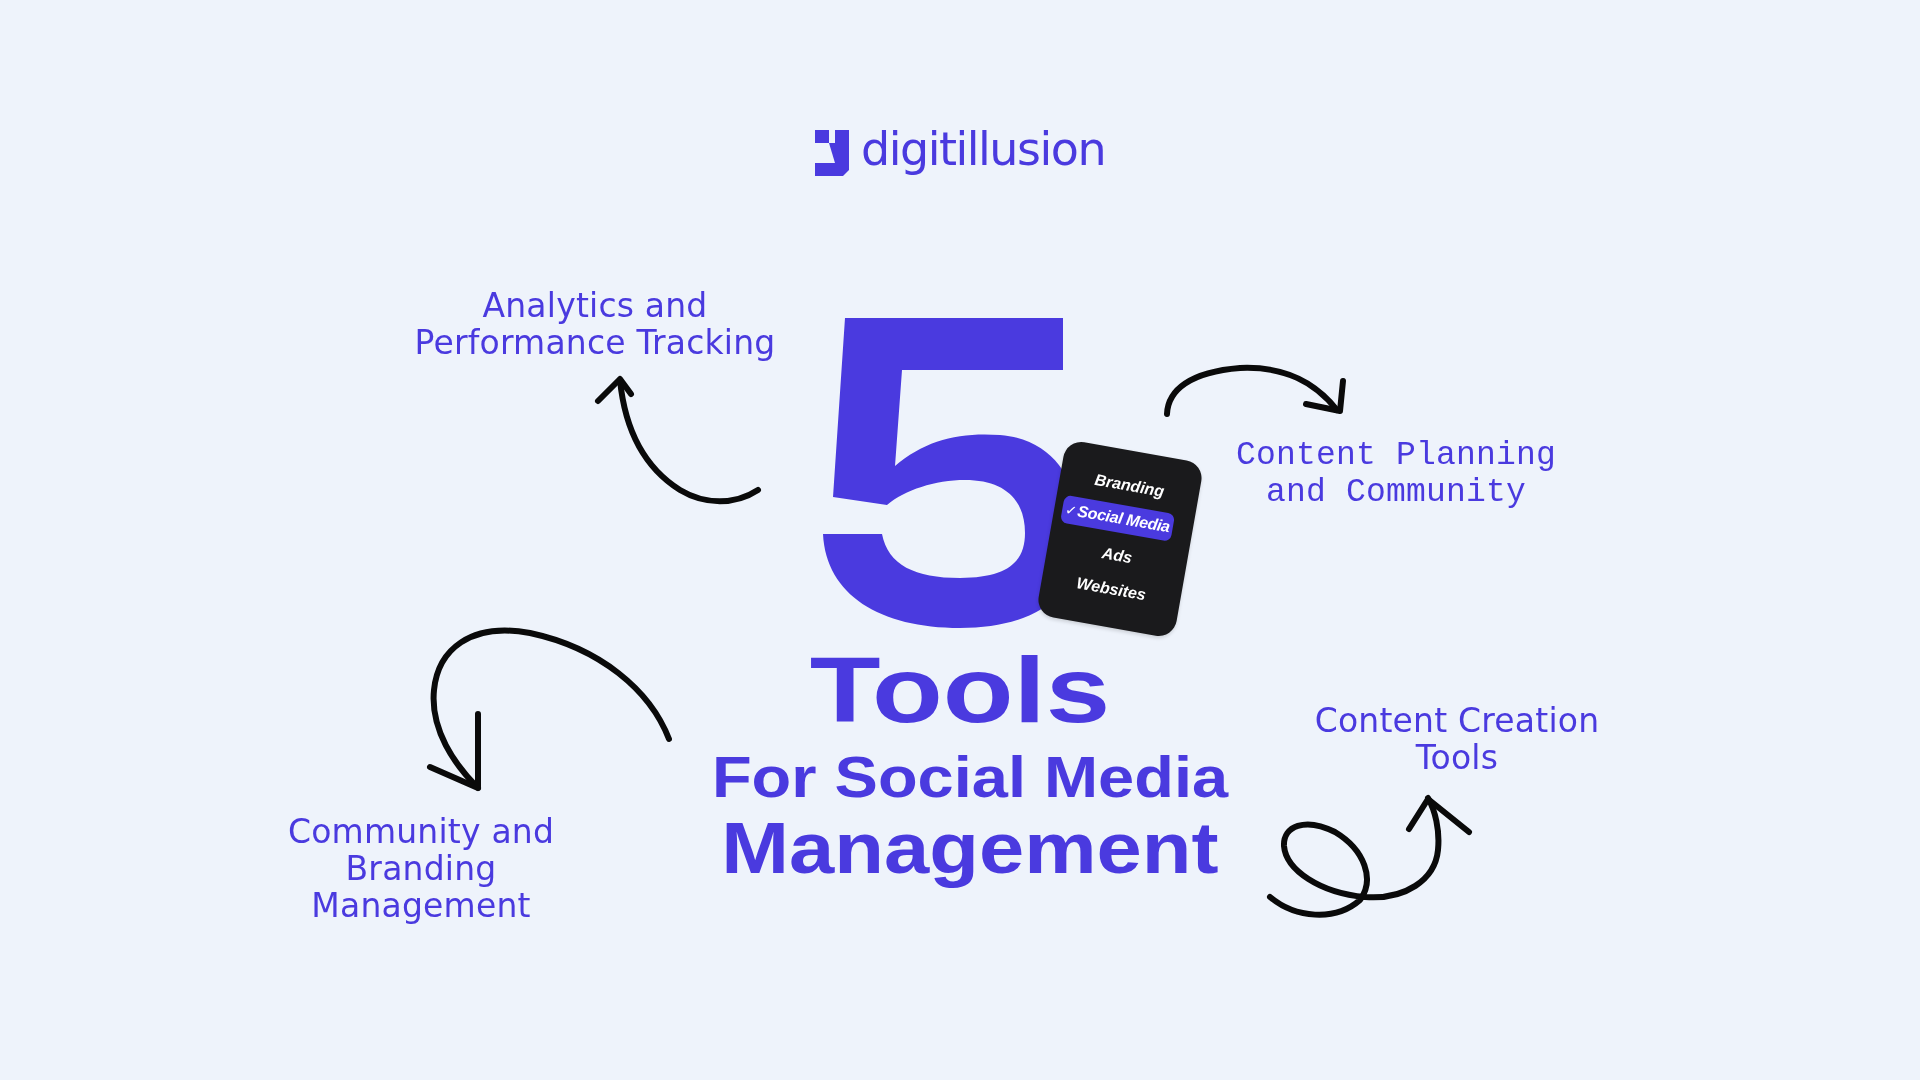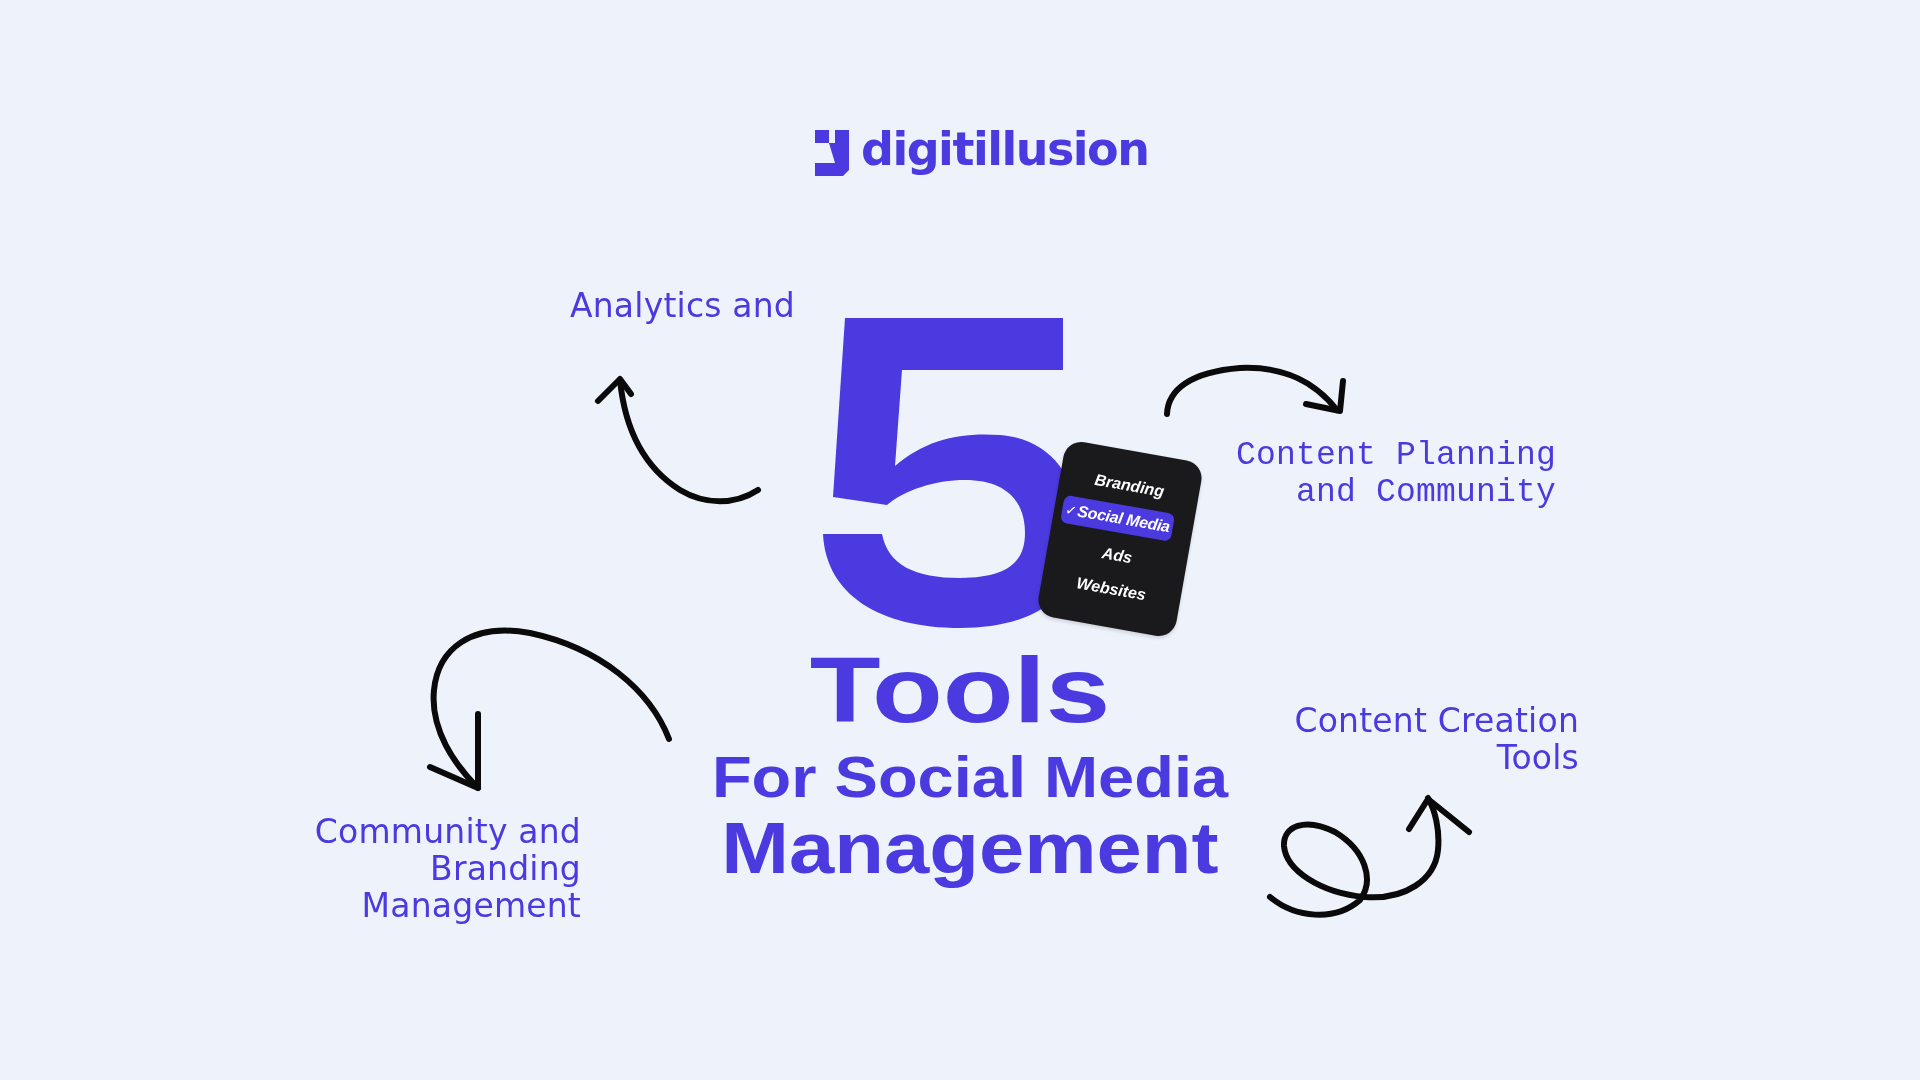--- a/index.html
+++ b/index.html
@@ -7,29 +7,29 @@
     width:1920px; height:1080px; overflow:hidden; position:relative;
     background:#EEF3FB;
     font-family:"Liberation Sans", sans-serif;
   }
   .abs { position:absolute; }
 
   
   .logo { left:815px; top:128px; height:50px; display:flex; align-items:center; }
   .logo-icon { width:34px; height:46px; }
   .logo-text {
-    font-family:"DejaVu Sans", sans-serif; font-size:46px; font-weight:700;
+    font-family:"DejaVu Sans", sans-serif; font-size:46px; font-weight:400;
     letter-spacing:-1.5px; color:#4A3ADF; margin-left:12px; line-height:46px;
     transform:translateY(-4px);
   }
 
   
   .label {
     font-family:"DejaVu Sans", sans-serif; font-size:33px; line-height:37px;
-    color:#4A3ADF; text-align:right; white-space:nowrap;
+    color:#4A3ADF; text-align:center; white-space:nowrap;
     letter-spacing:0.2px;
   }
   .label span { display:block; }
 
   
   .title-line {
     font-family:"Liberation Sans", sans-serif; font-weight:bold;
     color:#4A3ADF; white-space:nowrap; text-align:center;
     transform-origin:center top;
   }
@@ -98,28 +98,29 @@
   <div class="card-item" style="top:95px">Ads</div>
   <div class="card-item" style="top:129px">Websites</div>
 </div>
 
 <div class="abs title-line" id="t-tools">Tools</div>
 <div class="abs title-line" id="t-for">For Social Media</div>
 <div class="abs title-line" id="t-mgmt">Management</div>
 
 <div class="abs label" style="left:395px; top:287px; width:400px;">
   <span>Analytics and</span>
+  <span>Performance Tracking</span>
 </div>
 
 <div class="abs label" style="left:1236px; top:437px; width:320px;font-family:Liberation Mono, monospace;">
   <span>Content Planning</span>
   <span>and Community</span>
 </div>
 
-<div class="abs label" style="left:1259px; top:702px; width:320px;">
+<div class="abs label" style="left:1297px; top:702px; width:320px;">
   <span>Content Creation</span>
   <span>Tools</span>
 </div>
 
 <div class="abs label" style="left:261px; top:813px; width:320px;">
   <span>Community and</span>
   <span>Branding</span>
   <span>Management</span>
 </div>
 

